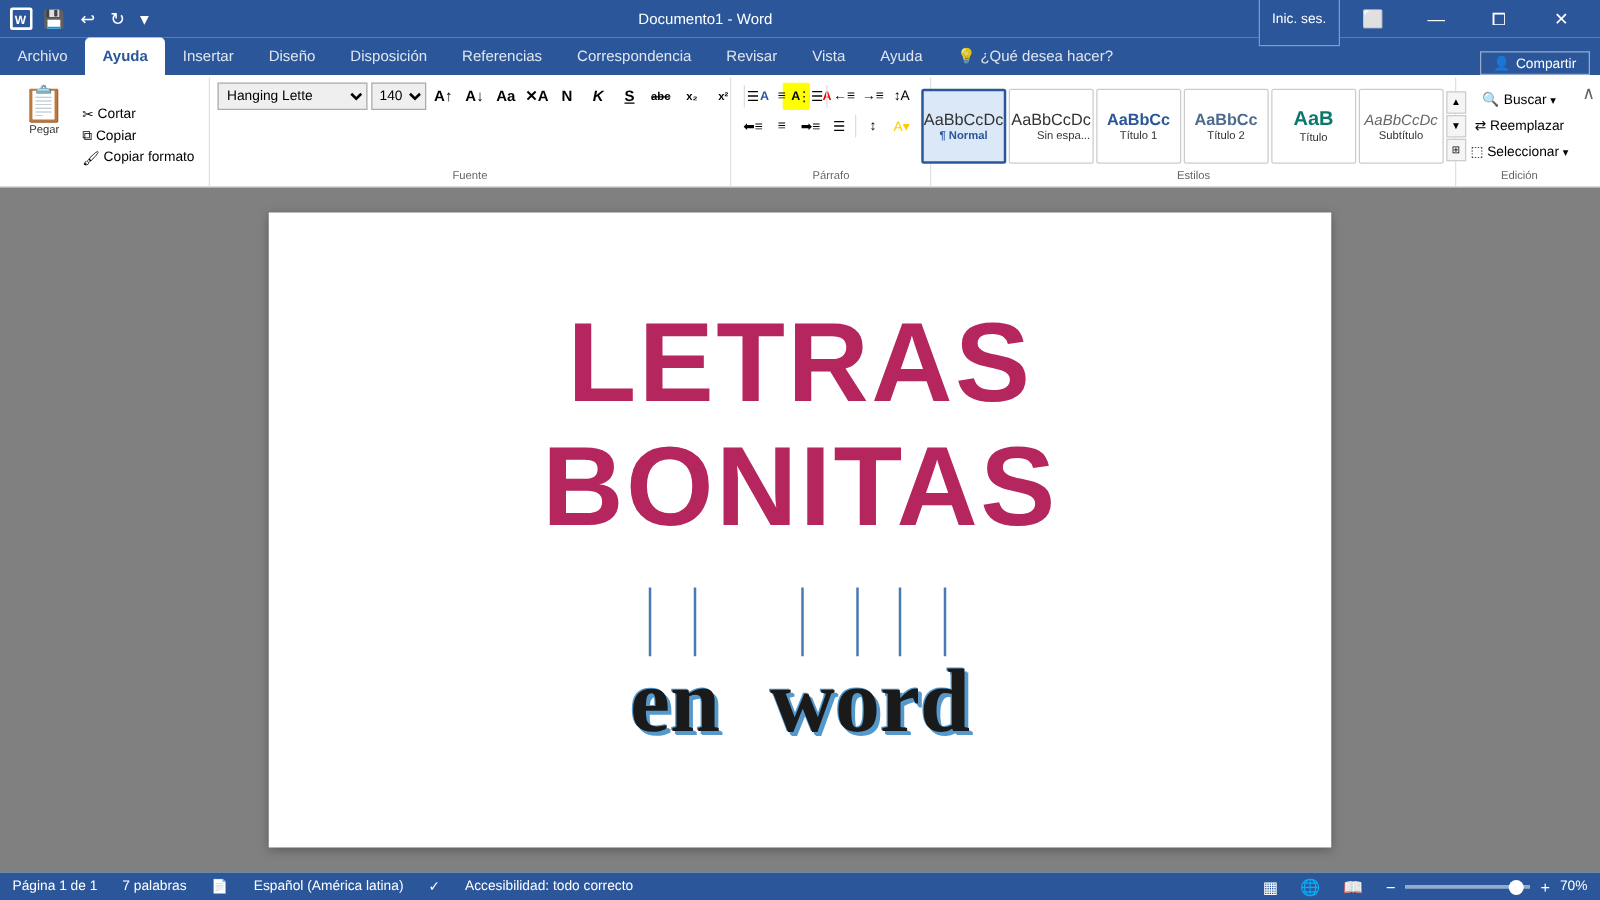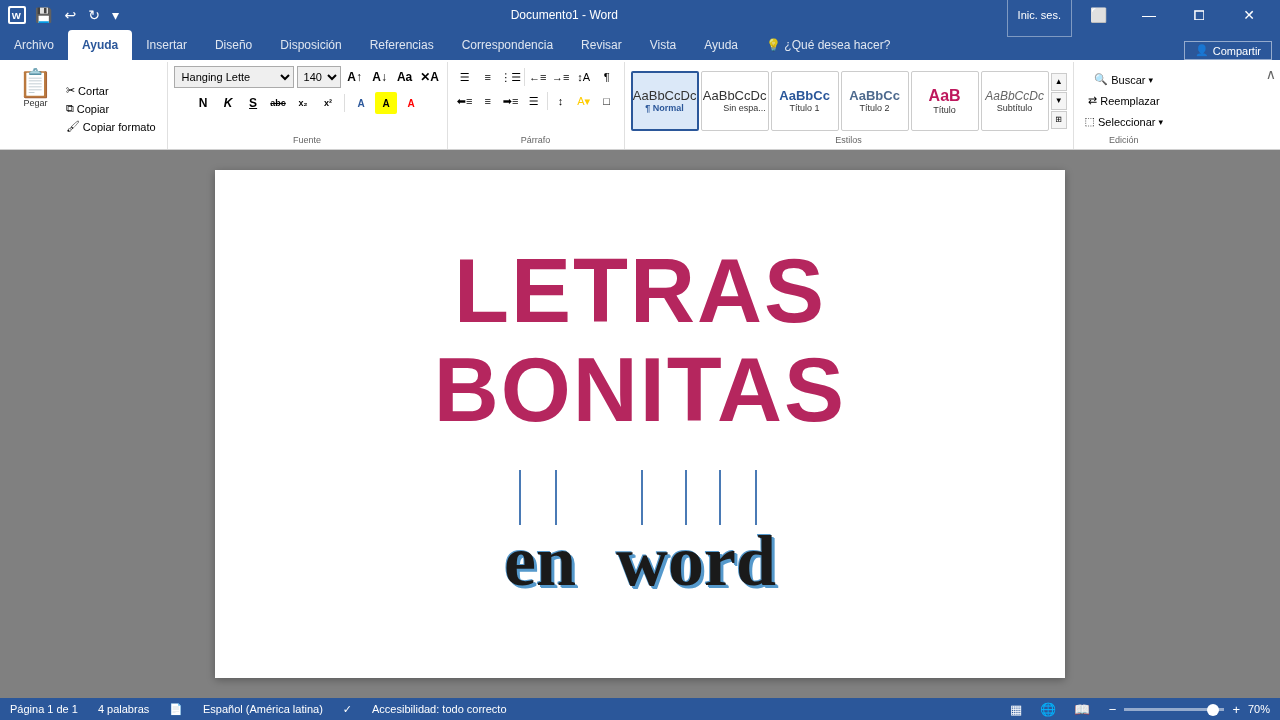--- a/index.html
+++ b/index.html
@@ -322,21 +322,21 @@
         <span>Copiar</span>
       </button>
       <button class="rb-btn-small">
         <span>🖌</span>
         <span>Copiar formato</span>
       </button>
     </div>
   </div>
 
   <div class="ribbon-group" style="min-width:220px;">
-    <div class="ribbon-group-content" style="flex-direction:column;align-items:center;gap:2px;width:100%;">
+    <div class="ribbon-group-content" style="align-items:flex-start;gap:2px;width:100%;">
       <div class="font-row">
         <select class="font-select">
           <option>Hanging Lette</option>
         </select>
         <select class="size-select">
           <option>140</option>
         </select>
         <button class="fmt-btn" title="Aumentar tamaño">A↑</button>
         <button class="fmt-btn" title="Reducir tamaño">A↓</button>
         <button class="fmt-btn">Aa</button>
@@ -398,21 +398,21 @@
         </div>
         <div class="style-item">
           <span style="font-size:13px;font-weight:bold;color:#2b579a;">AaBbCc</span>
           <span style="font-size:9px;color:#333;">Título 1</span>
         </div>
         <div class="style-item">
           <span style="font-size:13px;font-weight:bold;color:#4e6a8e;">AaBbCc</span>
           <span style="font-size:9px;color:#333;">Título 2</span>
         </div>
         <div class="style-item">
-          <span style="font-size:16px;font-weight:bold;color:#be185d;">AaB</span>
+          <span style="font-size:16px;font-weight:bold;color:#0f766e;">AaB</span>
           <span style="font-size:9px;color:#333;">Título</span>
         </div>
         <div class="style-item">
           <span style="font-size:12px;color:#666;font-style:italic;">AaBbCcDc</span>
           <span style="font-size:9px;color:#333;">Subtítulo</span>
         </div>
       </div>
       <div class="style-scroll">
         <button class="style-scroll-btn">▲</button>
         <button class="style-scroll-btn">▼</button>
@@ -483,21 +483,21 @@
       <div class="hanging-letter">
         <div class="string-line"></div>
         <div class="letter-char">d</div>
       </div>
     </div>
   </div>
 </div>
 
 <div id="statusbar">
   <span>Página 1 de 1</span>
-  <span>4 palabras</span>
+  <span>7 palabras</span>
   <span>📄</span>
   <span>Español (América latina)</span>
   <span>✓</span>
   <span>Accesibilidad: todo correcto</span>
   <div class="right">
     <button class="view-btn">▦</button>
     <button class="view-btn">🌐</button>
     <button class="view-btn">📖</button>
     <div style="display:flex;align-items:center;gap:4px;">
       <button class="view-btn">−</button>

